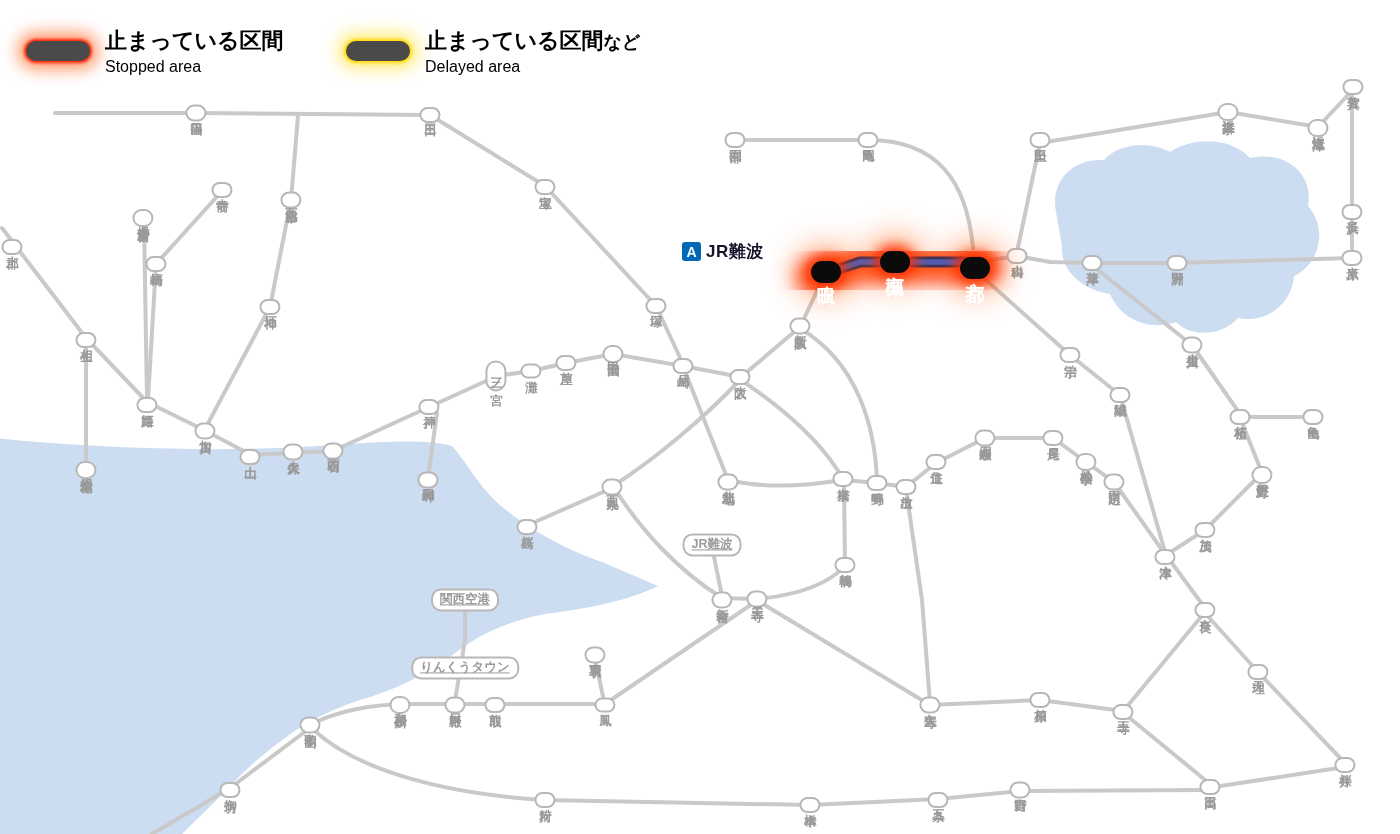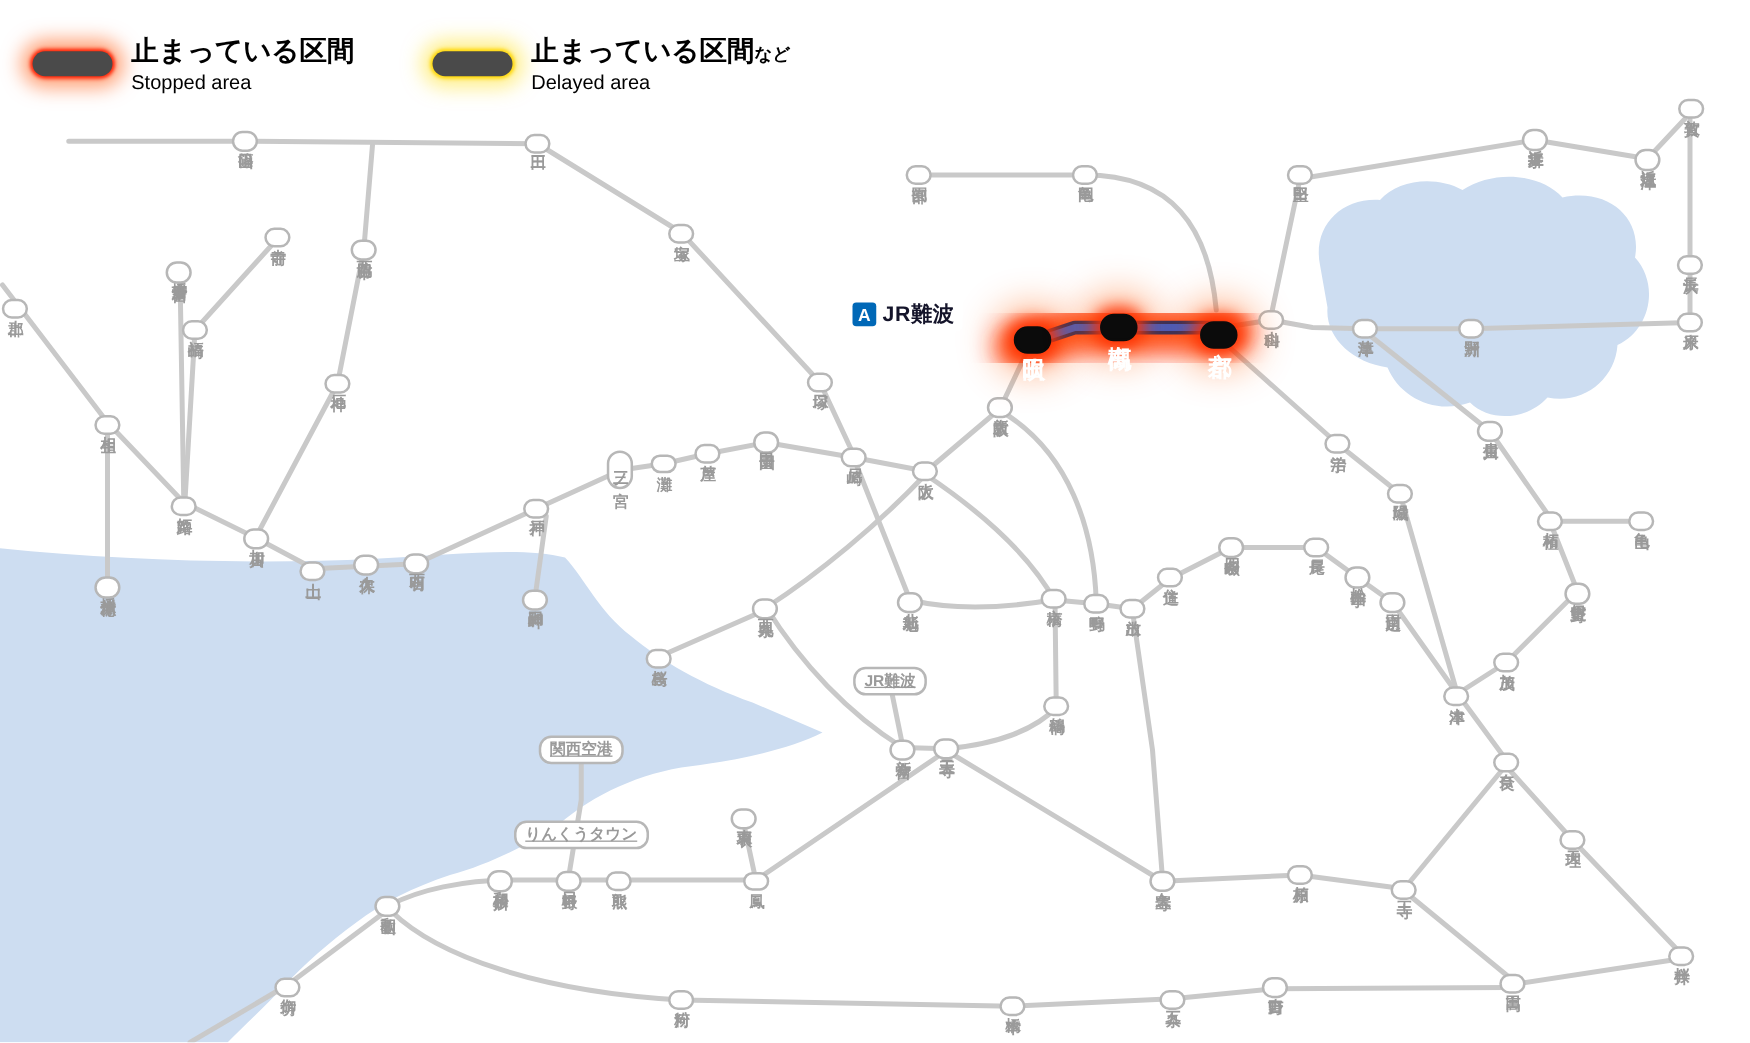--- a/index.html
+++ b/index.html
@@ -17,21 +17,21 @@
   .station.stopped{background:#0b0b0b;border-color:#0b0b0b;color:#fff;font-size:19px;border-radius:15px;
            padding:8px 3px;z-index:7;
            box-shadow:0 0 12px 5px rgba(255,45,0,.95),0 0 30px 16px rgba(255,90,0,.45);}
 
   
   .legend-item{position:absolute;top:26px;display:flex;align-items:center;gap:15px;z-index:10;}
   .swatch{width:64px;height:20px;border-radius:11px;flex:0 0 auto;}
   .swatch-stopped{background:#4a4a4a;box-shadow:0 0 3px 2px rgba(255,30,0,.95),0 0 15px 9px rgba(255,80,0,.55);}
   .swatch-delayed{background:#4a4a4a;box-shadow:0 0 3px 2px rgba(255,214,0,.95),0 0 15px 9px rgba(255,225,40,.55);}
   .legend-ja{font-size:22px;font-weight:bold;color:#000;}
-  .legend-suffix{font-size:14px;font-weight:bold;}
+  .legend-suffix{font-size:18px;font-weight:bold;}
   .legend-en{font-size:16px;color:#000;margin-top:2px;}
 
   
   .line-badge{position:absolute;left:676px;top:238px;display:flex;align-items:center;gap:5px;
               background:#fff;border-radius:4px;padding:2px 6px;z-index:8;}
   .badge-icon{width:19px;height:19px;background:#0068b7;color:#fff;border-radius:3px;
               display:flex;align-items:center;justify-content:center;font-weight:bold;font-size:14px;}
   .badge-label{font-size:17px;font-weight:bold;color:#14142a;letter-spacing:.5px;}
 </style>
 </head>

